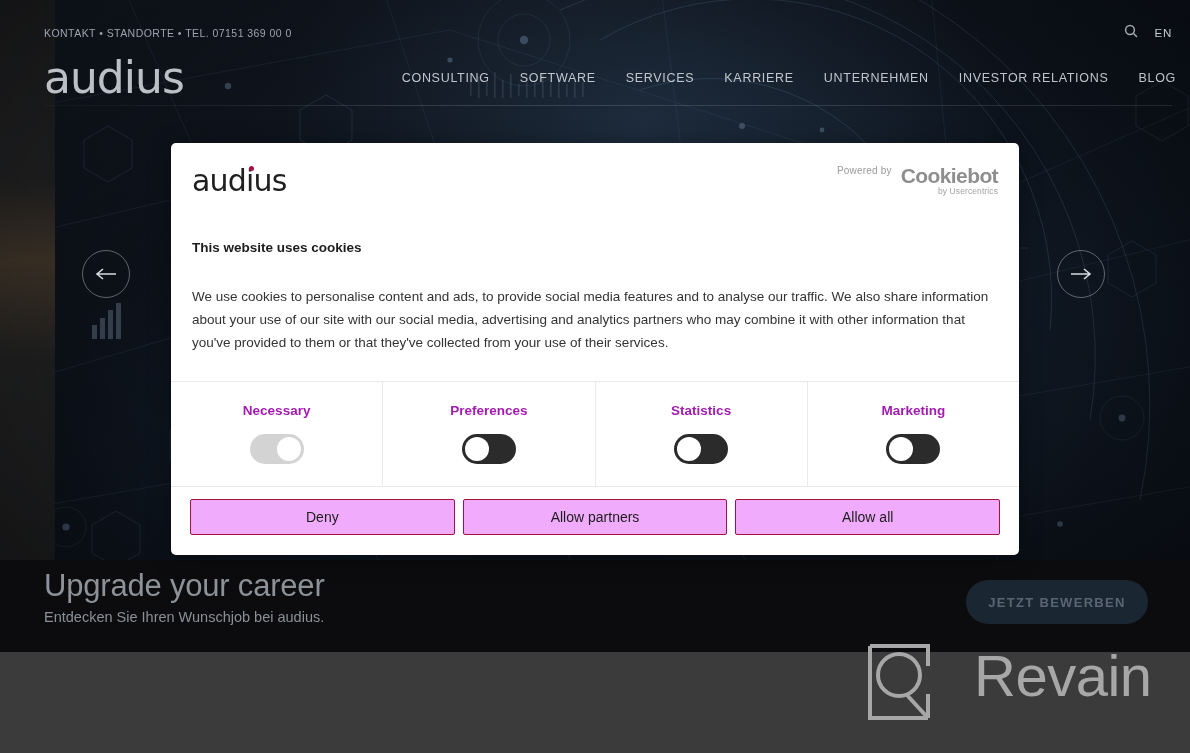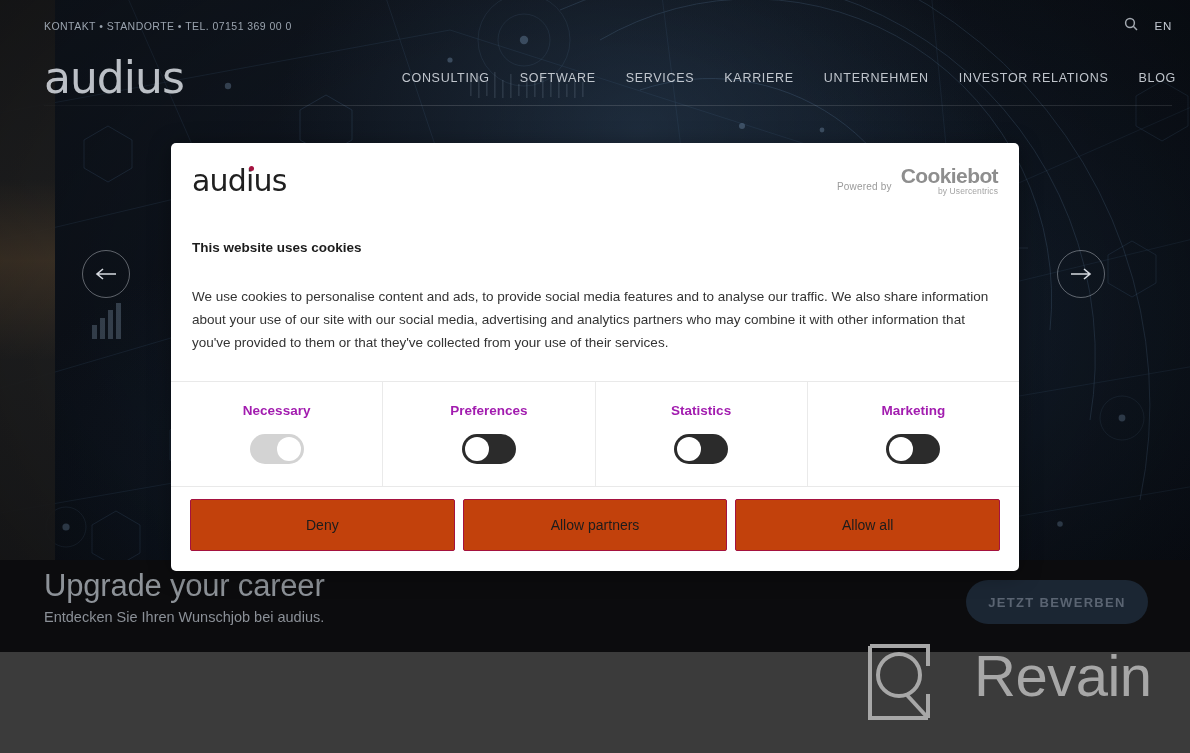--- a/index.html
+++ b/index.html
@@ -31,21 +31,21 @@
     background: linear-gradient(180deg, rgba(70,55,40,0) 0%, rgba(86,66,44,0.55) 45%, rgba(60,48,36,0) 100%);
   }
   .hero-vignette {
     position: absolute; inset: 0;
     background: radial-gradient(ellipse 900px 620px at 560px 300px, rgba(0,0,0,0) 40%, rgba(0,0,0,0.45) 100%);
     pointer-events: none;
   }
 
   
   .topbar {
-    position: absolute; left: 0; top: 8px; width: 1190px; height: 36px;
+    position: absolute; left: 0; top: 15px; width: 1190px; height: 36px;
     display: flex; align-items: center; z-index: 6;
   }
   .topbar-left {
     margin-left: 44px;
     font-size: 10.5px; letter-spacing: .45px; color: #9aa3ae;
     font-weight: 400; white-space: nowrap;
   }
   .topbar-right {
     margin-left: auto; margin-right: 18px;
     display: flex; align-items: center; gap: 16px;
@@ -142,21 +142,21 @@
   }
   .dlg-logo {
     font-size: 30px; color: #1f1f1f; font-weight: 400; letter-spacing: -.8px;
     position: relative; font-family: "DejaVu Sans", sans-serif;
   }
   .dlg-logo .dot {
     position: absolute; width: 5px; height: 5px; border-radius: 50%;
     background: #a4123f; left: 57px; top: 3px;
   }
   .dlg-powered {
-    margin-left: auto; display: flex; align-items: flex-end; gap: 9px;
+    margin-left: auto; display: flex; gap: 9px;
   }
   .powered-label {
     font-size: 10px; color: #9a9a9a; letter-spacing: .2px; padding-bottom: 4px;
   }
   .cookiebot-wrap { display: flex; flex-direction: column; align-items: flex-end; }
   .cookiebot-name {
     font-size: 21px; color: #8e8e8e; font-weight: 700; letter-spacing: -.6px;
     line-height: 1.05; font-family: "Liberation Sans", sans-serif;
   }
   .cookiebot-sub {
@@ -201,21 +201,21 @@
   .toggle.off { background: #2b2b2b; }
   .toggle .knob {
     position: absolute; top: 3px; width: 24px; height: 24px; border-radius: 50%;
     background: #ffffff;
   }
   .toggle.locked .knob { right: 3px; }
   .toggle.off .knob { left: 3px; }
 
   .dlg-actions { display: flex; gap: 8px; padding: 12px 19px 20px 19px; }
   .dlg-btn {
-    flex: 1; height: 52px; border: 1px solid #a4123f; background: #c2410c;
+    flex: 1; height: 36px; border: 1px solid #a4123f; background: #f0abfc;
     border-radius: 2px; display: flex; align-items: center; justify-content: center;
     font-size: 14px; color: #1c1c1c; font-weight: 400;
     font-family: "Liberation Sans", sans-serif; cursor: pointer;
   }
 </style>
 </head>
 <body>
 
 <div id="root">
 

